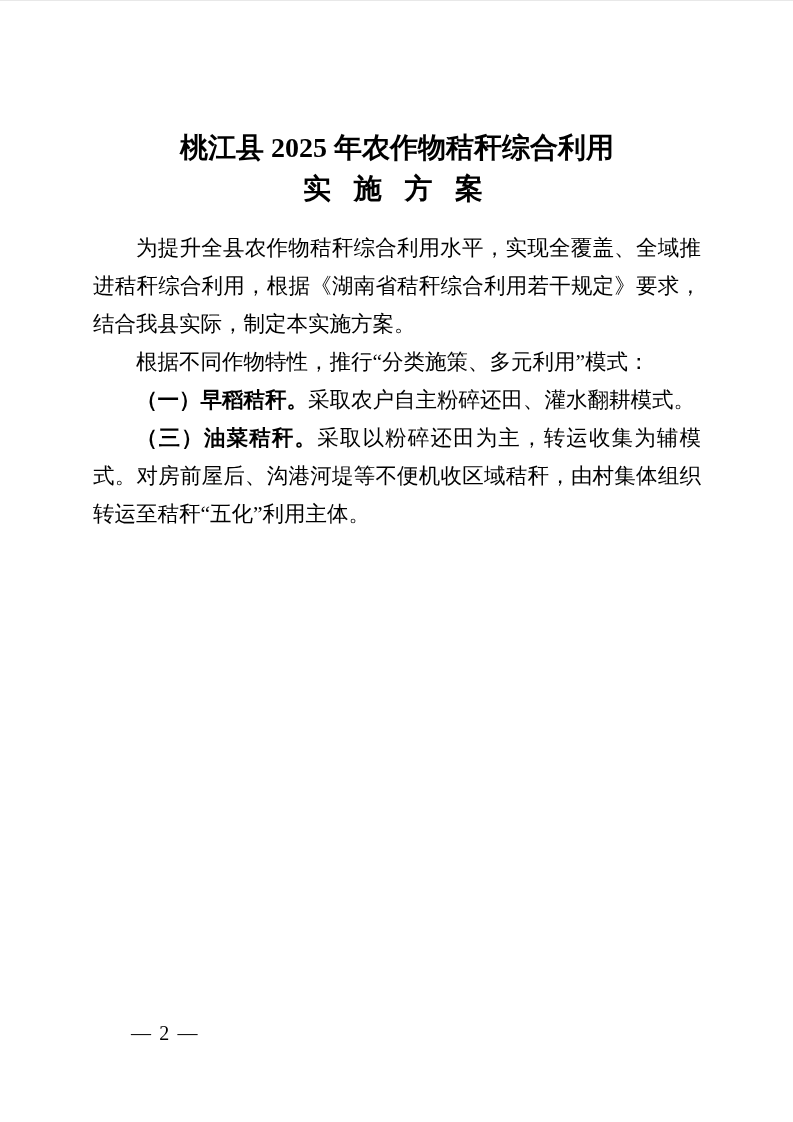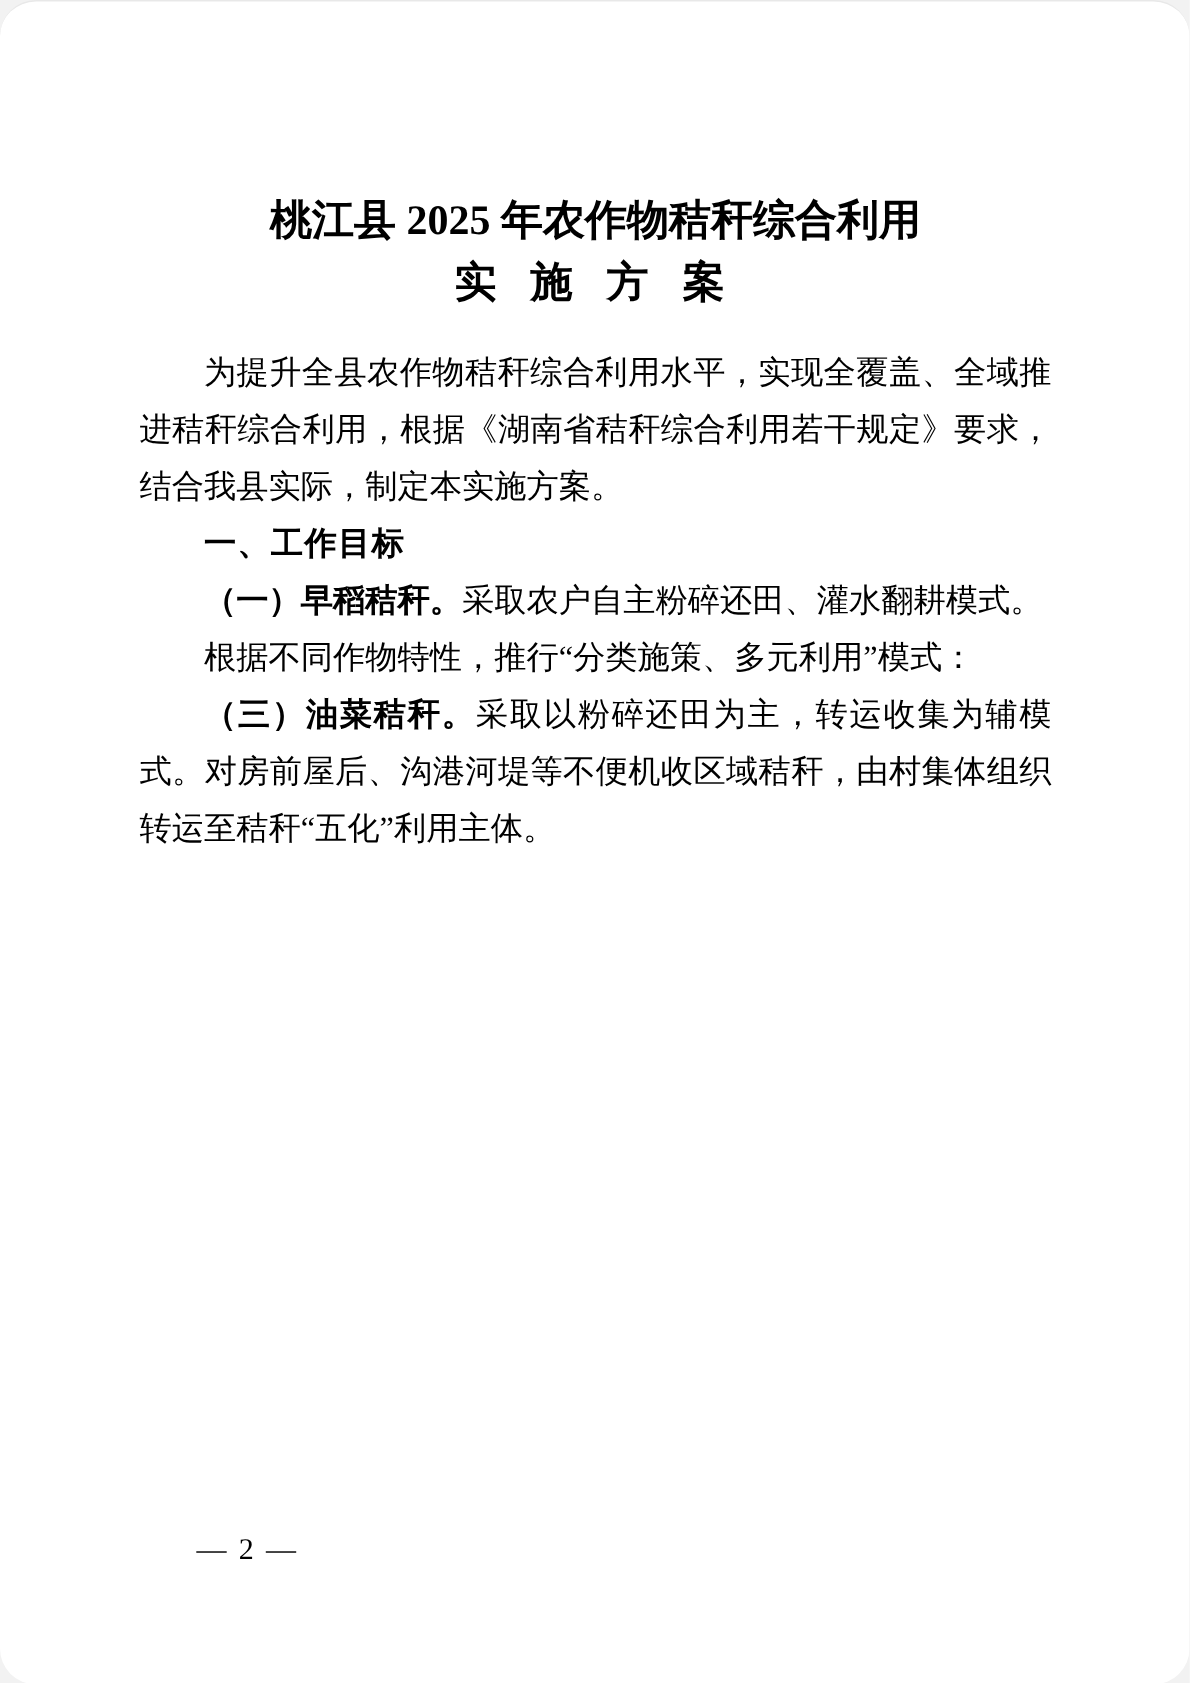--- a/index.html
+++ b/index.html
@@ -10,21 +10,20 @@
   .page {
     position: relative;
     width: 793px;
     height: 1122px;
     margin: 0 auto;
     background: #ffffff;
     color: #000000;
     font-family: "Liberation Serif", "DejaVu Serif", serif;
     overflow: hidden;
     border-top: 1px solid #e8e8e8;
-    border-radius: 24px;
   }
   .doc-title {
     position: absolute;
     left: 93px;
     top: 126px;
     width: 608px;
     text-align: center;
     font-weight: bold;
     font-size: 28px;
     line-height: 41px;
@@ -74,27 +73,26 @@
 
   <div class="doc-title">
     <div class="title-line1">桃江县 2025 年农作物秸秆综合利用</div>
     <div class="title-line2">实 施 方 案</div>
   </div>
 
   <div class="doc-body">
 
     <p>为提升全县农作物秸秆综合利用水平，实现全覆盖、全域推进秸秆综合利用，根据《湖南省秸秆综合利用若干规定》要求，结合我县实际，制定本实施方案。</p>
 
-    <p class="section-heading">一、工作目标</p>
 
 
 
+    <p><span class="para-lead"></span><span>根据不同作物特性，推行“分类施策、多元利用”模式：</span></p>
+
     <p><span class="para-lead">（一）早稻秸秆。</span><span>采取农户自主粉碎还田、灌水翻耕模式。</span></p>
-
-    <p><span class="para-lead"></span><span>根据不同作物特性，推行“分类施策、多元利用”模式：</span></p>
 
 
     <p><span class="para-lead">（三）油菜秸秆。</span><span>采取以粉碎还田为主，转运收集为辅模式。对房前屋后、沟港河堤等不便机收区域秸秆，由村集体组织转运至秸秆“五化”利用主体。</span></p>
 
 
   </div>
 
   <div class="page-number">— 2 —</div>
 
 </div>

